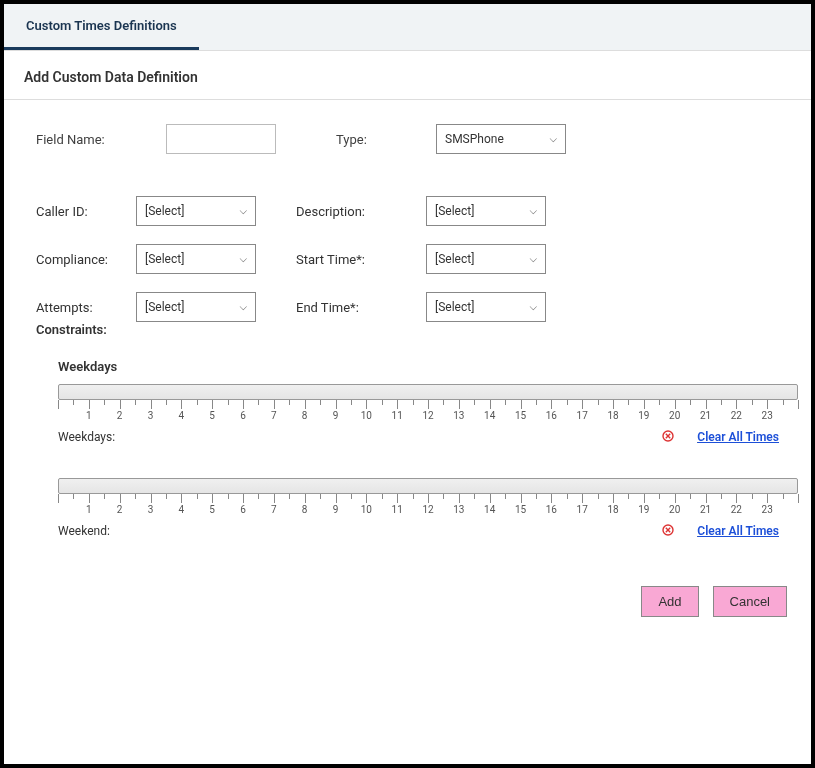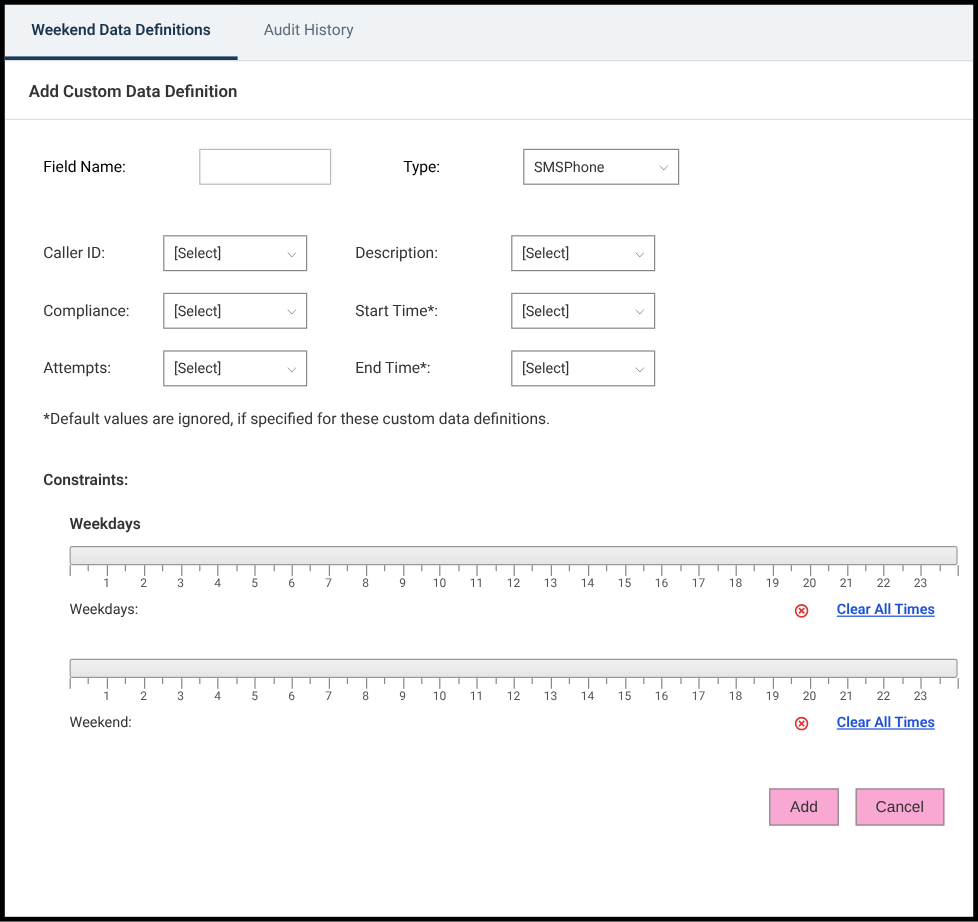--- a/index.html
+++ b/index.html
@@ -40,21 +40,21 @@
       padding: 24px 32px 0 32px;
     }
     .form-row {
       display: flex;
       align-items: center;
       margin-bottom: 18px;
     }
     .form-row .lbl {
       width: 130px;
       font-size: 13px;
-      color: #000000;
+      color: #404040;
     }
     .form-row .ctrl {
       width: 120px;
       margin-right: 50px;
     }
     input.text-input {
       height: 30px;
       width: 110px;
       border: 1px solid #bbb;
       padding: 0 8px;
@@ -137,22 +137,23 @@
       justify-content: space-between;
       align-items: center;
       margin-top: 6px;
     }
     .constraint-footer .lbl2 {
       font-size: 12px;
       color: #333;
     }
     .constraint-footer .rt {
       display: flex;
-      align-items: flex-end;
+      align-items: flex-start;
       gap: 23px;
+      text-decoration: underline;
     }
     .clear-icon {
       width: 12px;
       height: 12px;
       display: inline-block;
     }
     .clear-link {
       color: #1c4fd8;
       font-size: 12px;
       font-weight: 600;
@@ -171,22 +172,21 @@
       padding: 7px 16px;
       font-size: 13px;
       cursor: pointer;
       color: #333;
     }
   </style>
 </head>
 <body>
 
 <div class="tabs">
-  <div class="tab active">Weekend Data Definitions</div>
-  <div class="tab">Audit History</div>
+  <div class="tab active">Custom Times Definitions</div>
 </div>
 
 <div class="page-title">Add Custom Data Definition</div>
 
 <div class="form-area">
 
   <div class="form-row">
     <div class="lbl">Field Name:</div>
     <div class="ctrl">
       <input class="text-input" type="text" value="" style="">
@@ -240,21 +240,20 @@
     </div>
     <div>End Time*:</div>
     <div>
       <div class="select">
         <span>[Select]</span>
         <span class="chev">⌵</span>
       </div>
     </div>
   </div>
 
-  <div class="note">*Default values are ignored, if specified for these custom data definitions.</div>
 
   <div class="constraints-title">Constraints:</div>
 
   <div class="constraint-block">
     <div class="cname">Weekdays</div>
     <div class="timeline-wrap">
       <div class="timeline-bar"></div>
       <div class="ruler" id="ruler-weekdays">
           <div class="tick major" style="left: 0px;"></div>
           <div class="tick minor" style="left: 15.4167px;"></div>

